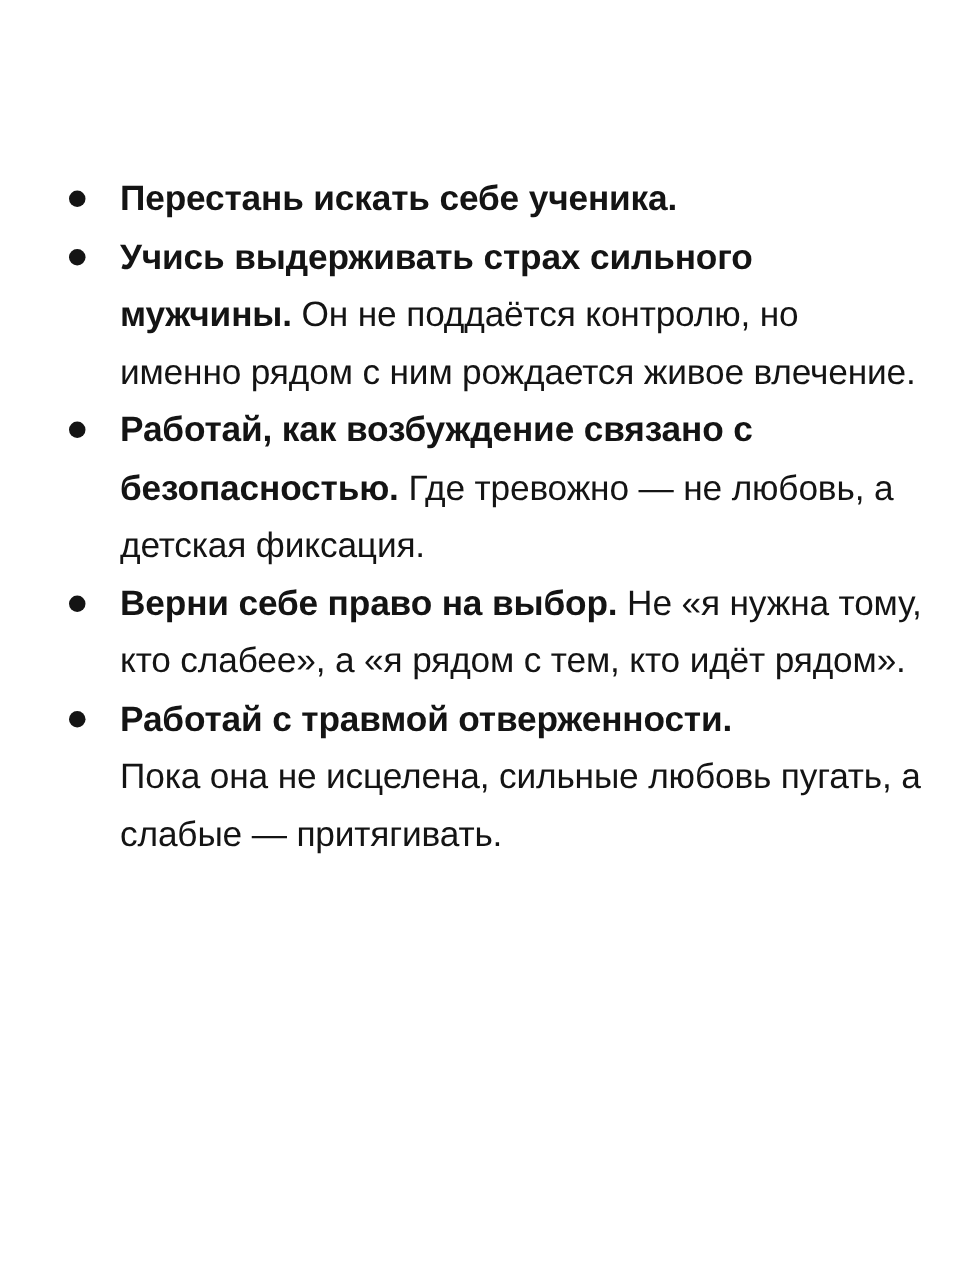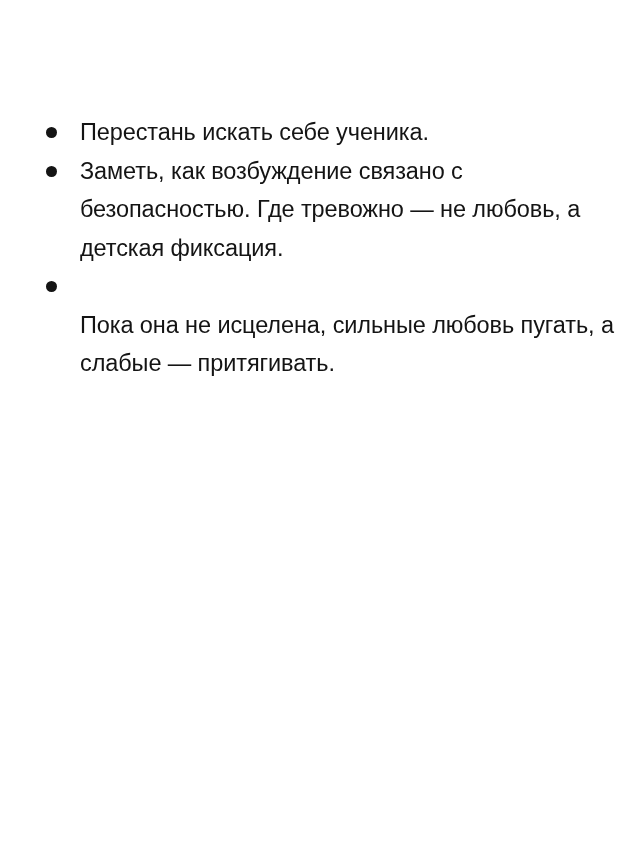--- a/index.html
+++ b/index.html
@@ -16,33 +16,43 @@
     position: relative;
     padding-left: 80px; padding-right: 24px;
     font-size: 23.5px; line-height: 38.5px;
     letter-spacing: -0.1px;
   }
   .bullet {
     position: absolute; left: 46px; top: 14px;
     width: 11px; height: 11px; border-radius: 50%;
     background: #141414;
   }
-  .head { font-weight: normal; }
+  .head { font-weight: bold; }
 </style>
 </head>
 <body>
 
 <ul class="list">
   <li class="item">
     <span class="bullet"></span>
     <span class="head">Перестань искать себе ученика.</span><br>
   </li>
   <li class="item">
     <span class="bullet"></span>
-    <span class="head">Заметь, как возбуждение связано с безопасностью.</span>
+    <span class="head">Учись выдерживать страх сильного мужчины.</span>
+    <span>Он не поддаётся контролю, но именно рядом с ним рождается живое влечение.</span>
+  </li>
+  <li class="item">
+    <span class="bullet"></span>
+    <span class="head">Работай, как возбуждение связано с безопасностью.</span>
     <span>Где тревожно — не любовь, а детская фиксация.</span>
   </li>
   <li class="item">
     <span class="bullet"></span>
-    <br>
+    <span class="head">Верни себе право на выбор.</span>
+    <span>Не «я нужна тому, кто слабее», а «я рядом с тем, кто идёт рядом».</span>
+  </li>
+  <li class="item">
+    <span class="bullet"></span>
+    <span class="head">Работай с травмой отверженности.</span><br>
     <span>Пока она не исцелена, сильные любовь пугать, а слабые — притягивать.</span>
   </li>
 </ul>
 
 </body></html>

